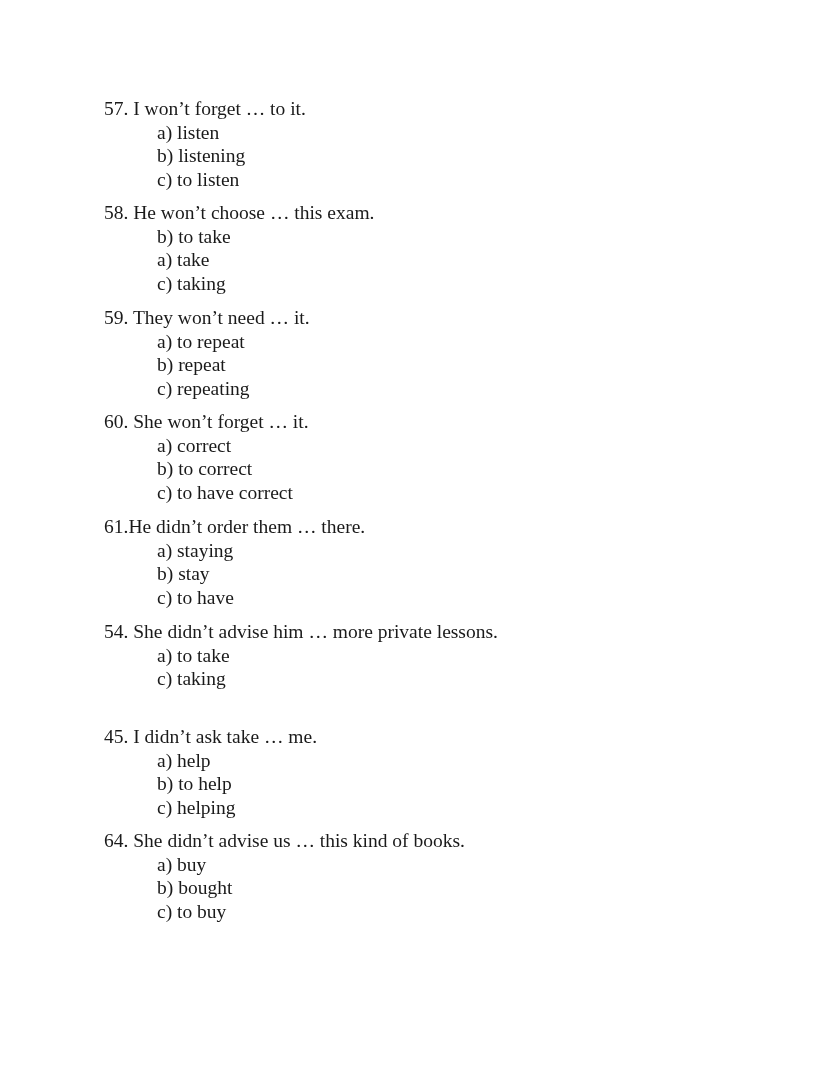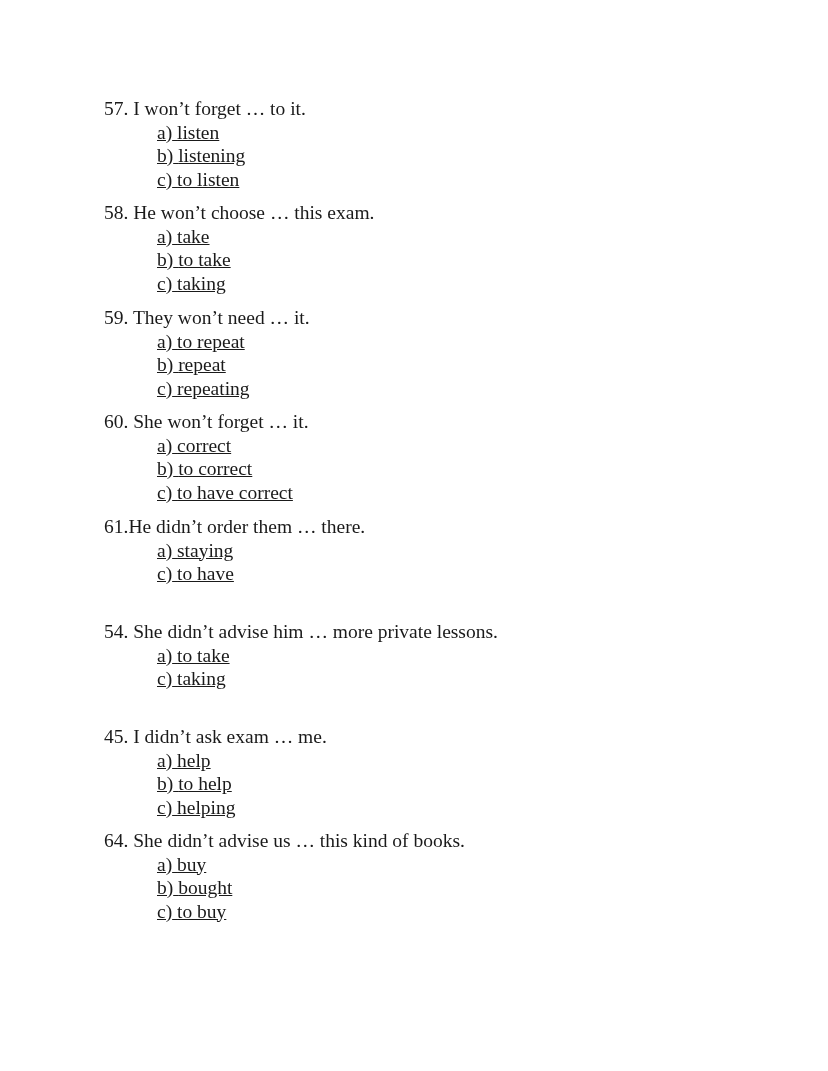--- a/index.html
+++ b/index.html
@@ -36,42 +36,41 @@
     .options {
       margin: 0;
       padding: 0 0 0 53px;
       list-style: none;
     }
     .option {
       font-size: 19.5px;
       line-height: 23.5px;
       height: 23.5px;
       white-space: nowrap;
-      text-decoration: underline;
     }
   </style>
 </head>
 <body>
 
 <div class="page">
 
   <div class="question" style="top:97px">
     <div class="q-text"><span>57.</span><span> </span><span>I won’t forget … to it.</span></div>
     <ul class="options">
       <li class="option"><span>a)</span> <span>listen</span></li>
       <li class="option"><span>b)</span> <span>listening</span></li>
       <li class="option"><span>c)</span> <span>to listen</span></li>
     </ul>
   </div>
 
   <div class="question" style="top:201px">
     <div class="q-text"><span>58.</span><span> </span><span>He won’t choose … this exam.</span></div>
     <ul class="options">
+      <li class="option"><span>b)</span> <span>to take</span></li>
       <li class="option"><span>a)</span> <span>take</span></li>
-      <li class="option"><span>b)</span> <span>to take</span></li>
       <li class="option"><span>c)</span> <span>taking</span></li>
     </ul>
   </div>
 
   <div class="question" style="top:306px">
     <div class="q-text"><span>59.</span><span> </span><span>They won’t need … it.</span></div>
     <ul class="options">
       <li class="option"><span>a)</span> <span>to repeat</span></li>
       <li class="option"><span>b)</span> <span>repeat</span></li>
       <li class="option"><span>c)</span> <span>repeating</span></li>
@@ -84,34 +83,35 @@
       <li class="option"><span>a)</span> <span>correct</span></li>
       <li class="option"><span>b)</span> <span>to correct</span></li>
       <li class="option"><span>c)</span> <span>to have correct</span></li>
     </ul>
   </div>
 
   <div class="question" style="top:515px">
     <div class="q-text"><span>61.</span><span></span><span>He didn’t order them … there.</span></div>
     <ul class="options">
       <li class="option"><span>a)</span> <span>staying</span></li>
+      <li class="option"><span>b)</span> <span>stay</span></li>
       <li class="option"><span>c)</span> <span>to have</span></li>
     </ul>
   </div>
 
   <div class="question" style="top:620px">
     <div class="q-text"><span>54.</span><span> </span><span>She didn’t advise him … more private lessons.</span></div>
     <ul class="options">
       <li class="option"><span>a)</span> <span>to take</span></li>
       <li class="option"><span>c)</span> <span>taking</span></li>
     </ul>
   </div>
 
   <div class="question" style="top:725px">
-    <div class="q-text"><span>45.</span><span> </span><span>I didn’t ask exam … me.</span></div>
+    <div class="q-text"><span>45.</span><span> </span><span>I didn’t ask take … me.</span></div>
     <ul class="options">
       <li class="option"><span>a)</span> <span>help</span></li>
       <li class="option"><span>b)</span> <span>to help</span></li>
       <li class="option"><span>c)</span> <span>helping</span></li>
     </ul>
   </div>
 
   <div class="question" style="top:829px">
     <div class="q-text"><span>64.</span><span> </span><span>She didn’t advise us … this kind of books.</span></div>
     <ul class="options">

